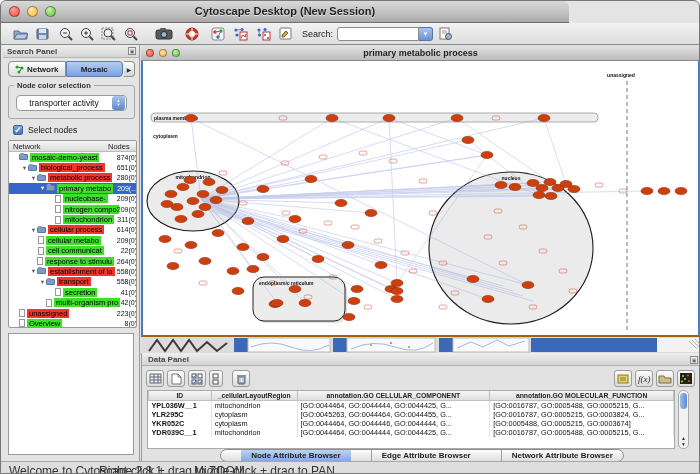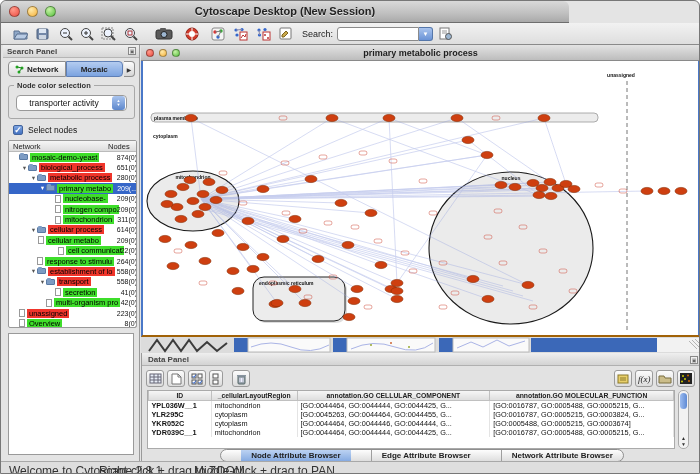--- a/index.html
+++ b/index.html
@@ -334,21 +334,21 @@
             <span class="tr-folder"></span>
             <span class="chip red">cellular process</span>
             <span class="tr-count">614(0)</span>
           </div>
           <div class="tree-row" style="padding-left: 22px;">
             <span class="tr-arrow"></span>
             <span class="tr-file"></span>
             <span class="chip green">cellular metabo</span>
             <span class="tr-count">209(0)</span>
           </div>
-          <div class="tree-row" style="padding-left: 42px;">
+          <div class="tree-row" style="padding-left: 22px;">
             <span class="tr-arrow"></span>
             <span class="tr-file"></span>
             <span class="chip green">cell communicat</span>
             <span class="tr-count">22(0)</span>
           </div>
           <div class="tree-row" style="padding-left: 21px;">
             <span class="tr-arrow"></span>
             <span class="tr-file"></span>
             <span class="chip green">response to stimulu</span>
             <span class="tr-count">264(0)</span>

